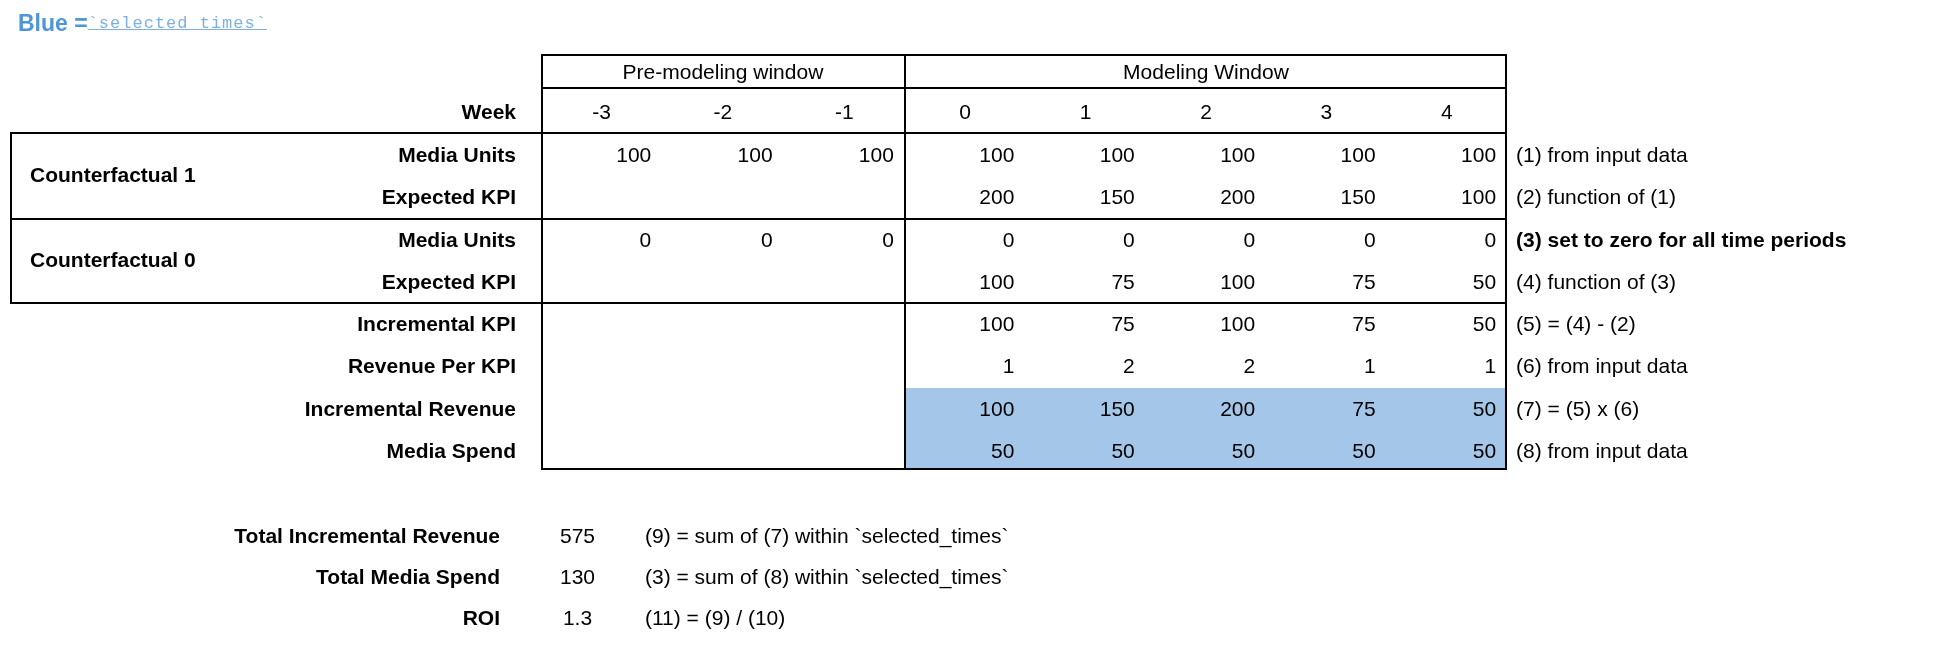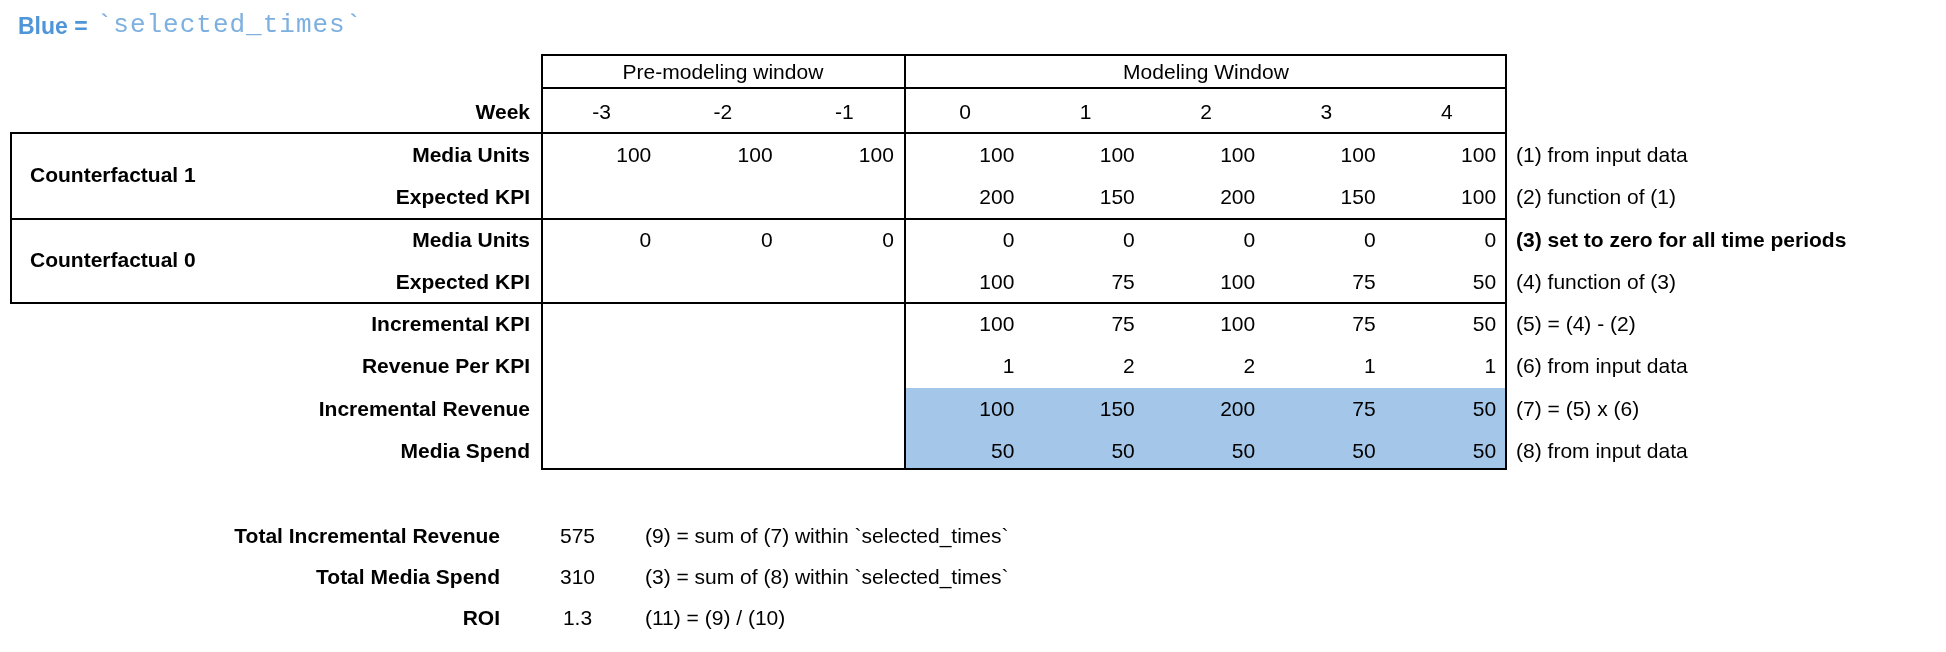--- a/index.html
+++ b/index.html
@@ -2,42 +2,42 @@
 <html style="--highlight: #a4c7e9; --legend-label: #4e95d9; --legend-code: #7db0e0;"><head>
 <meta charset="utf-8">
 <style>
   html,body{margin:0;padding:0;background:#fff;}
   body{
     width:1946px;height:652px;position:relative;overflow:hidden;
     font-family:"Liberation Sans",sans-serif;color:#000;
     -webkit-font-smoothing:antialiased;
   }
   
-  .legend{position:absolute;left:18px;top:10px;display:flex;align-items:flex-end;gap:9px;}
+  .legend{position:absolute;left:18px;top:10px;display:flex;align-items:center;}
   .legend .lbl{font-size:23px;font-weight:700;color:var(--legend-label,#4e95d9);}
-  .legend .code{font-family:"Liberation Mono",monospace;font-size:26px;color:var(--legend-code,#7db0e0);letter-spacing:1px;}
+  .legend .code{font-family:"Liberation Mono",monospace;font-size:17px;color:var(--legend-code,#7db0e0);letter-spacing:1px;text-decoration:underline;}
   
   .layer{position:absolute;left:0;top:0;width:1946px;height:652px;}
   .hline,.vline{position:absolute;background:#000;}
   .hline{height:2px;}
   .vline{width:2px;}
   .fill-blue{position:absolute;background:var(--highlight,#a4c7e9);}
   
   .tgrid{
     position:absolute;left:10px;top:54px;
     display:grid;
     grid-template-columns:531px 121.3px 121.3px 121.3px 120.44px 120.44px 120.44px 120.44px 120.44px 438px;
     grid-template-rows:35px 45px repeat(8,42.25px);
     font-size:21px;
   }
   .cell{display:flex;align-items:center;}
   .win-head{justify-content:center;font-weight:400;}
   .span-pre{grid-column:2 / span 3;}
   .span-model{grid-column:5 / span 5;}
-  .lab{justify-content:space-between;padding-left:20px;padding-right:11px;font-weight:700;}
+  .lab{justify-content:space-between;padding-left:20px;padding-right:25px;font-weight:700;}
   .lab .grp{font-weight:700;margin-top:40px;}
   .lab .rl{margin-left:auto;font-weight:700;}
   .num{justify-content:flex-end;padding-right:11px;}
   .wk{justify-content:center;}
   .note{justify-content:flex-start;padding-left:9px;white-space:nowrap;text-align:right;}
   .note-bold{font-weight:700;}
   
   .summary{
     position:absolute;left:10px;top:515px;
     display:grid;
@@ -205,19 +205,19 @@
   <div class="cell num">50</div>
   <div class="cell note">(8) from input data</div>
 </div>
 
 <div class="summary">
   <div class="s-lab">Total Incremental Revenue</div>
   <div class="s-val">575</div>
   <div class="s-note">(9) = sum of (7) within `selected_times`</div>
 
   <div class="s-lab">Total Media Spend</div>
-  <div class="s-val">310</div>
+  <div class="s-val">130</div>
   <div class="s-note">(3) = sum of (8) within `selected_times`</div>
 
   <div class="s-lab">ROI</div>
   <div class="s-val">1.3</div>
   <div class="s-note">(11) = (9) / (10)</div>
 </div>
 
 </body></html>

